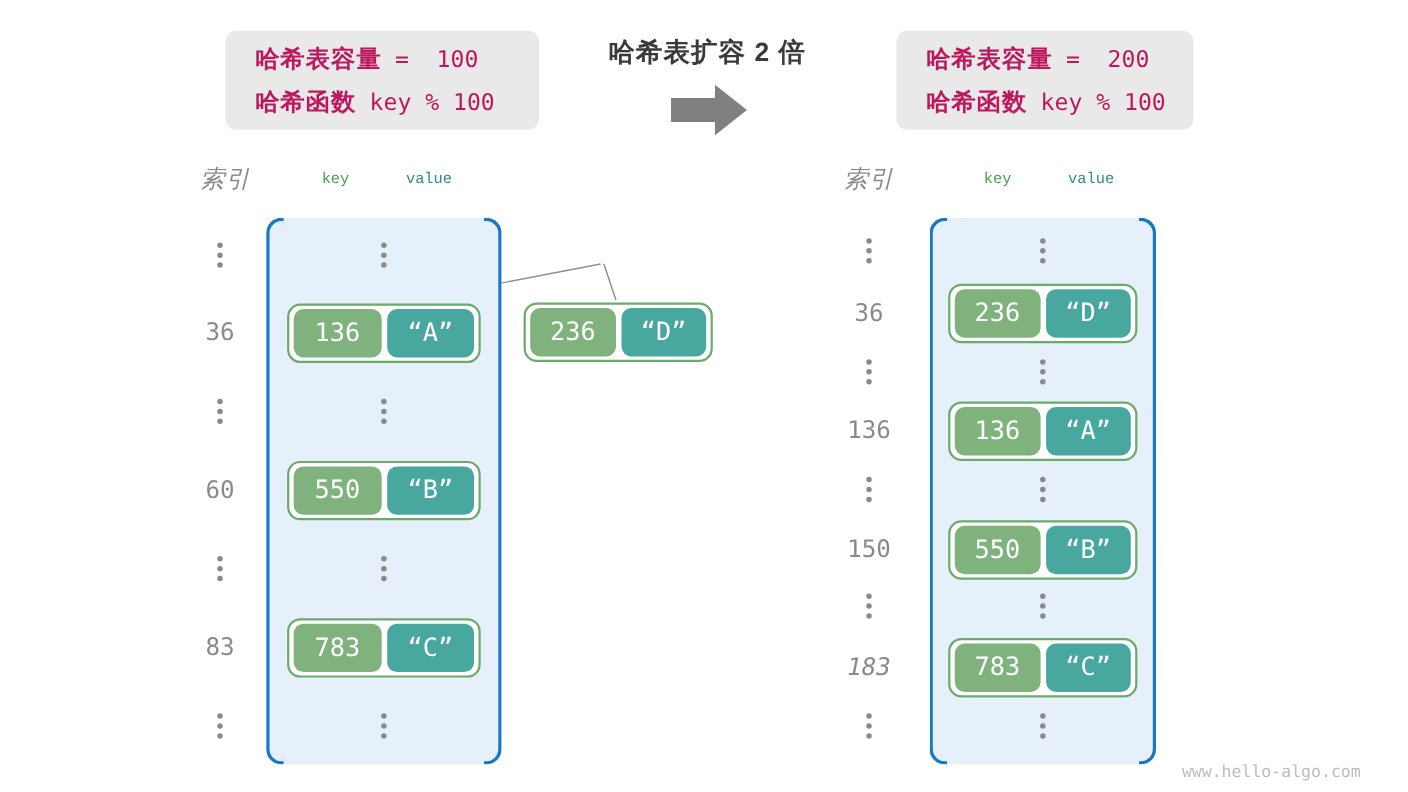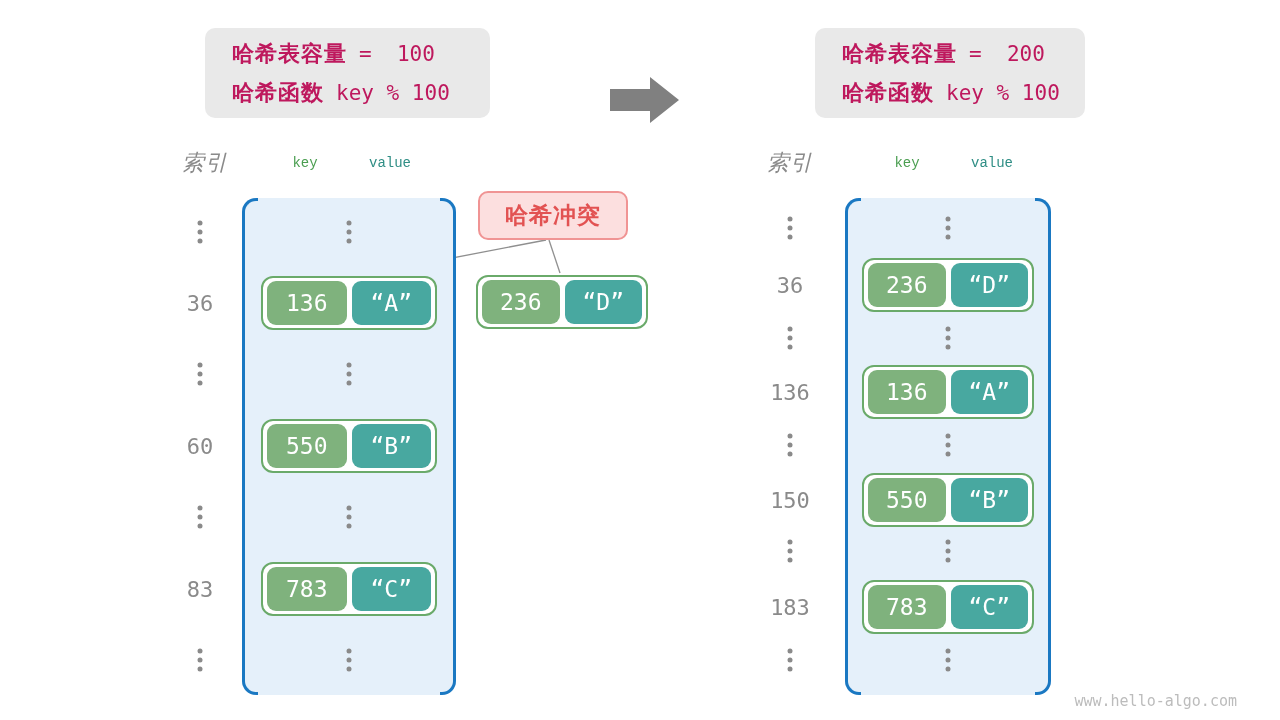--- a/index.html
+++ b/index.html
@@ -77,20 +77,21 @@
     <div class="info-line">
       <span class="cn-bold">哈希表容量</span>
       <span class="code">=  100</span>
     </div>
     <div class="info-line">
       <span class="cn-bold">哈希函数</span>
       <span class="code">key % 100</span>
     </div>
   </div>
 
+  <div class="fig-title abs ctr" style="left:643px;top:47px;">哈希表扩容 2 倍</div>
   <svg class="abs" style="left:600px;top:70px;" width="100" height="60">
     <polygon points="10,19 50,19 50,7 79,30 50,53 50,41 10,41" fill="#808080"></polygon>
   </svg>
 
   <div class="info-box abs" style="left:815px;top:28px;width:270px;height:90px;">
     <div class="info-line">
       <span class="cn-bold">哈希表容量</span>
       <span class="code">=  200</span>
     </div>
     <div class="info-line">
@@ -159,23 +160,20 @@
   <div class="pair abs ctr" style="left:349px;top:589px;width:176px;height:54px;">
     <span class="cell key">783</span>
     <span class="cell val">“C”</span>
   </div>
   <div class="dots abs ctr" style="left:349px;top:660px;">
       <i></i>
       <i></i>
       <i></i>
     </div>
 
-  <div class="callout abs" style="left:478px;top:191px;width:150px;height:49px;">
-    <span>哈希冲突</span>
-  </div>
   <div class="pair abs ctr" style="left:562px;top:302px;width:172px;height:54px;">
     <span class="cell key">236</span>
     <span class="cell val">“D”</span>
   </div>
 
   <div class="hdr-gray abs ctr" style="left:790px;top:163px;">索引</div>
   <div class="hdr-code hdr-key abs ctr" style="left:907px;top:163px;">key</div>
   <div class="hdr-code hdr-value abs ctr" style="left:992px;top:163px;">value</div>
 
   <div class="dots abs ctr" style="left:790px;top:228px;">
@@ -194,21 +192,21 @@
       <i></i>
       <i></i>
       <i></i>
     </div>
   <div class="idx abs ctr" style="left:790px;top:500px;">150</div>
   <div class="dots abs ctr" style="left:790px;top:551px;">
       <i></i>
       <i></i>
       <i></i>
     </div>
-  <div class="idx abs ctr" style="left:790px;top:607px;">183</div>
+  <div class="idx abs ctr" style="left:790px;top:607px;font-style:italic;">183</div>
   <div class="dots abs ctr" style="left:790px;top:660px;">
       <i></i>
       <i></i>
       <i></i>
     </div>
 
   <div class="abs" style="left:845px;top:198px;width:206px;height:497px;">
     <div class="bucket-bg abs" style="left:0;top:0;right:0;bottom:0;"></div>
     <div class="bracket left"></div>
     <div class="bracket right"></div>

